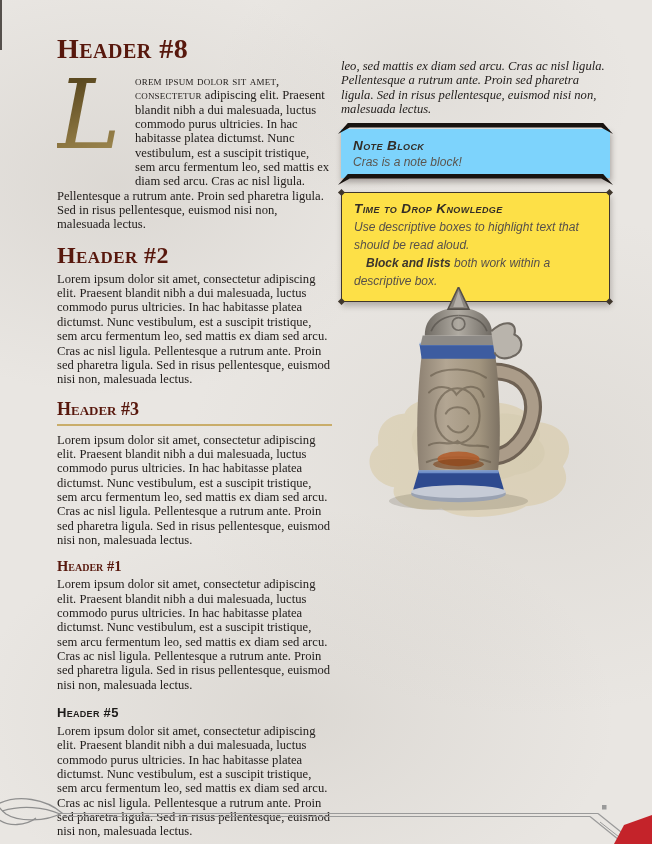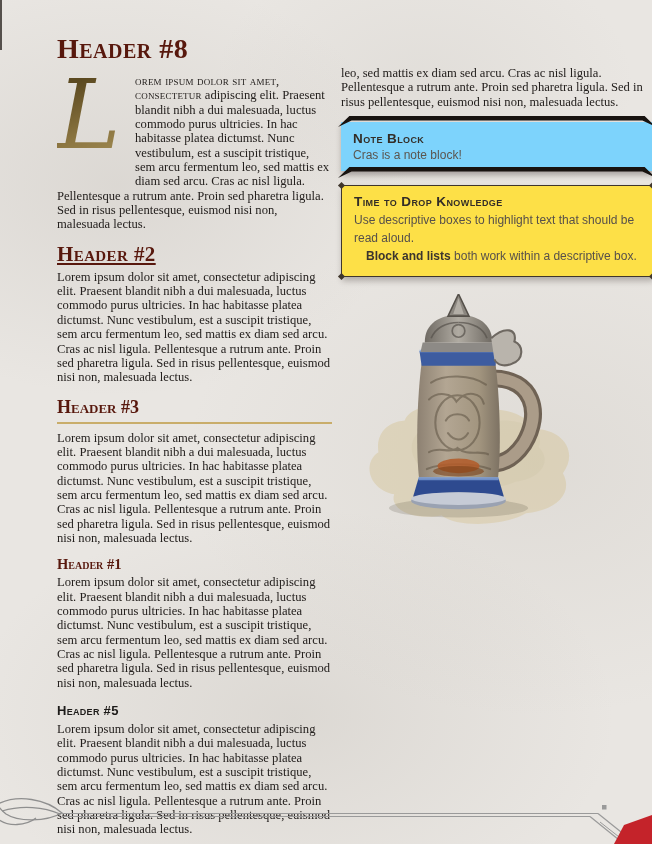--- a/index.html
+++ b/index.html
@@ -12,27 +12,27 @@
     background-image:
       radial-gradient(ellipse 420px 300px at 18% 22%, rgba(172,166,158,.22), transparent 70%),
       radial-gradient(ellipse 500px 360px at 82% 55%, rgba(178,172,162,.18), transparent 70%),
       radial-gradient(ellipse 460px 300px at 45% 85%, rgba(168,162,152,.20), transparent 70%),
       radial-gradient(ellipse 300px 200px at 65% 10%, rgba(180,175,167,.15), transparent 70%);
   }
   .edge-mark { position: absolute; left: 0; top: 0; width: 2px; height: 50px; background: #55504c; }
 
   .col { position: absolute; color: #24201e; }
   .col-left  { left: 57px;  top: 33px; width: 275px; }
-  .col-right { left: 341px; top: 66px; width: 312px; }
+  .col-right { left: 341px; top: 59px; width: 269px; font-style: italic; }
 
   p.body-text { font-size: 12.6px; line-height: 1.14; margin: 0 0 10px 0; }
 
   h1, h2, h3, h4 { color: #58180d; font-variant: small-caps; font-weight: 700; }
   h1 { font-size: 28px; letter-spacing: .5px; margin: 0 0 9px 0; }
-  h2 { font-size: 21px; letter-spacing: .4px; margin: 2px 0 3px 0; text-decoration: underline; }
+  h2 { font-size: 24px; letter-spacing: .4px; margin: 2px 0 3px 0; }
   h3 { font-size: 18px; margin: 12px 0 7px 0; border-bottom: 2px solid #c9ad6a; padding-bottom: 4px; }
   h4 { font-size: 14.5px; margin: 11px 0 2px 0; }
   h5 { font-family: "Liberation Sans", sans-serif; font-variant: small-caps; font-weight: 700;
        font-size: 13px; color: #1d1b19; margin: 13px 0 4px 0; letter-spacing: .3px; }
 
   .dropcap {
     float: left;
     font-family: "DejaVu Serif", serif;
     font-style: italic;
     font-size: 96px;

